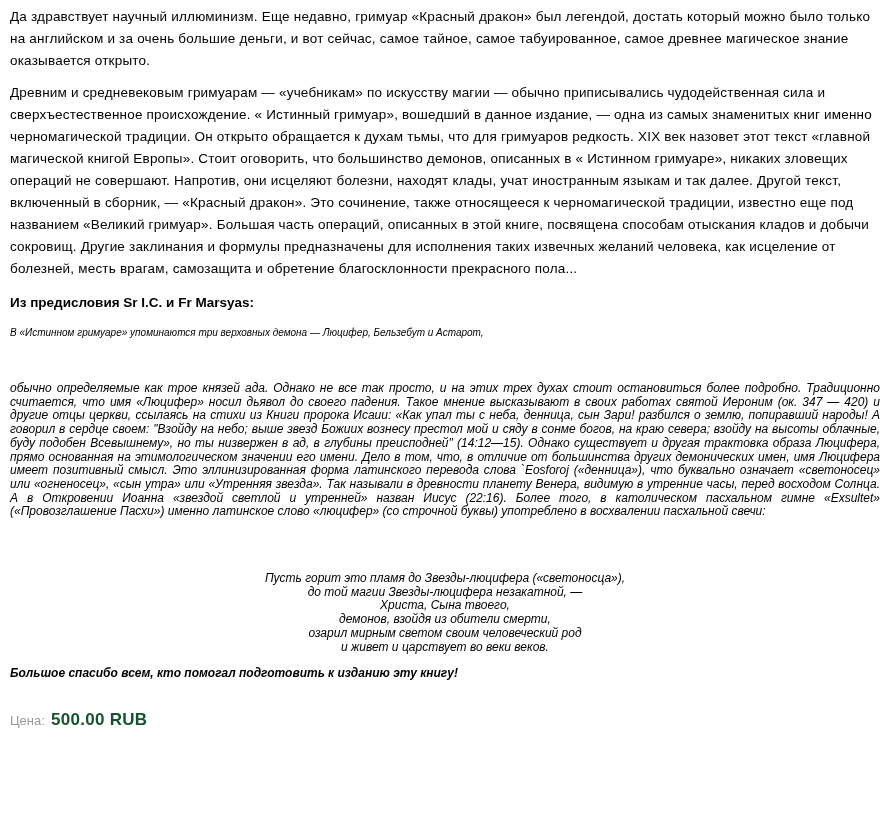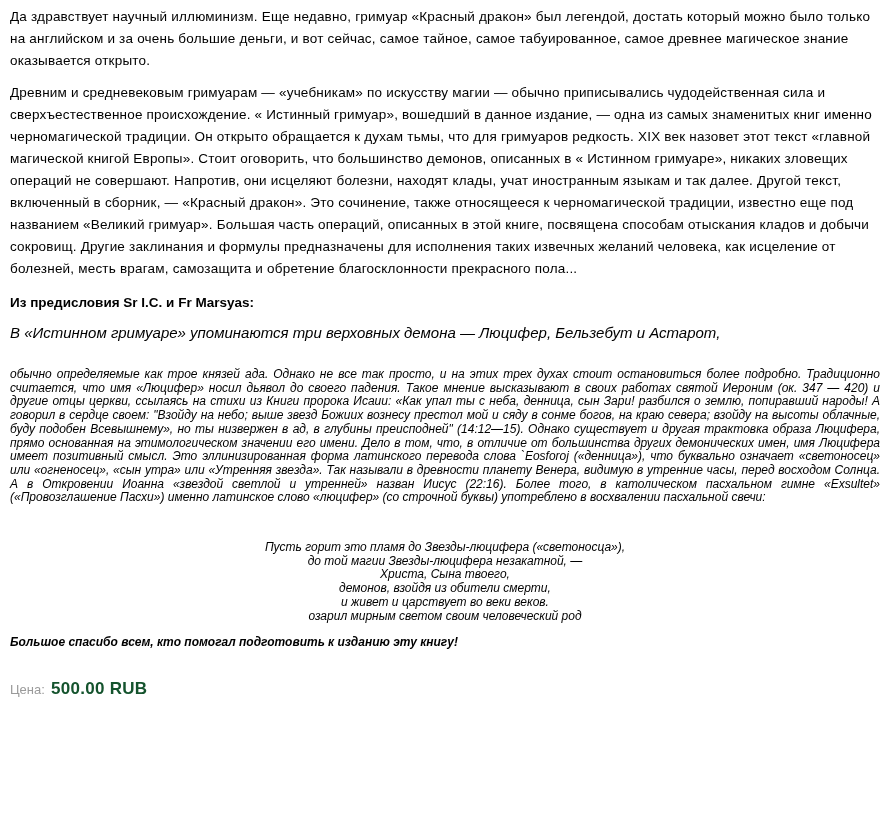--- a/index.html
+++ b/index.html
@@ -24,34 +24,34 @@
     letter-spacing: 0.2px;
     margin: 0 0 10px 0;
   }
   .heading {
     font-size: 13.5px;
     line-height: 22px;
     font-weight: bold;
     margin: 12px 0 12px 0;
   }
   .quote-intro {
-    font-size: 15px;
+    font-size: 10px;
     line-height: 14px;
     font-style: italic;
-    margin: 0 0 28px 0;
+    margin: 0 0 42px 0;
   }
   .quote-body {
     font-size: 12px;
     line-height: 13.7px;
     font-style: italic;
     text-align: justify;
     margin: 0;
   }
   .poem {
-    margin-top: 36px;
+    margin-top: 53px;
     font-size: 12px;
     line-height: 13.7px;
     font-style: italic;
     text-align: center;
   }
   .note {
     margin: 64px 0 0 0;
     font-size: 12px;
     line-height: 14px;
     font-style: italic;
@@ -94,22 +94,22 @@
 
   <p class="quote-intro">В «Истинном гримуаре» упоминаются три верховных демона — Люцифер, Бельзебут и Астарот,</p>
 
   <p class="quote-body">обычно определяемые как трое князей ада. Однако не все так просто, и на этих трех духах стоит остановиться более подробно. Традиционно считается, что имя «Люцифер» носил дьявол до своего падения. Такое мнение высказывают в своих работах святой Иероним (ок. 347 — 420) и другие отцы церкви, ссылаясь на стихи из Книги пророка Исаии: «Как упал ты с неба, денница, сын Зари! разбился о землю, попиравший народы! А говорил в сердце своем: "Взойду на небо; выше звезд Божиих вознесу престол мой и сяду в сонме богов, на краю севера; взойду на высоты облачные, буду подобен Всевышнему», но ты низвержен в ад, в глубины преисподней" (14:12—15). Однако существует и другая трактовка образа Люцифера, прямо основанная на этимологическом значении его имени. Дело в том, что, в отличие от большинства других демонических имен, имя Люцифера имеет позитивный смысл. Это эллинизированная форма латинского перевода слова `Eosforoj («денница»), что буквально означает «светоносец» или «огненосец», «сын утра» или «Утренняя звезда». Так называли в древности планету Венера, видимую в утренние часы, перед восходом Солнца. А в Откровении Иоанна «звездой светлой и утренней» назван Иисус (22:16). Более того, в католическом пасхальном гимне «Exsultet» («Провозглашение Пасхи») именно латинское слово «люцифер» (со строчной буквы) употреблено в восхвалении пасхальной свечи:</p>
 
   <div class="poem">
     <div>Пусть горит это пламя до Звезды-люцифера («светоносца»),</div>
     <div>до той магии Звезды-люцифера незакатной, —</div>
     <div>Христа, Сына твоего,</div>
     <div>демонов, взойдя из обители смерти,</div>
+    <div>озарил мирным светом своим человеческий род</div>
     <div>и живет и царствует во веки веков.</div>
-    <div>озарил мирным светом своим человеческий род</div>
   </div>
 
 
   <p class="thanks">Большое спасибо всем, кто помогал подготовить к изданию эту книгу!</p>
 
   <div class="price-row">
     <span class="price-label">Цена:</span>
     <span class="price-value">500.00 RUB</span>
   </div>
 

